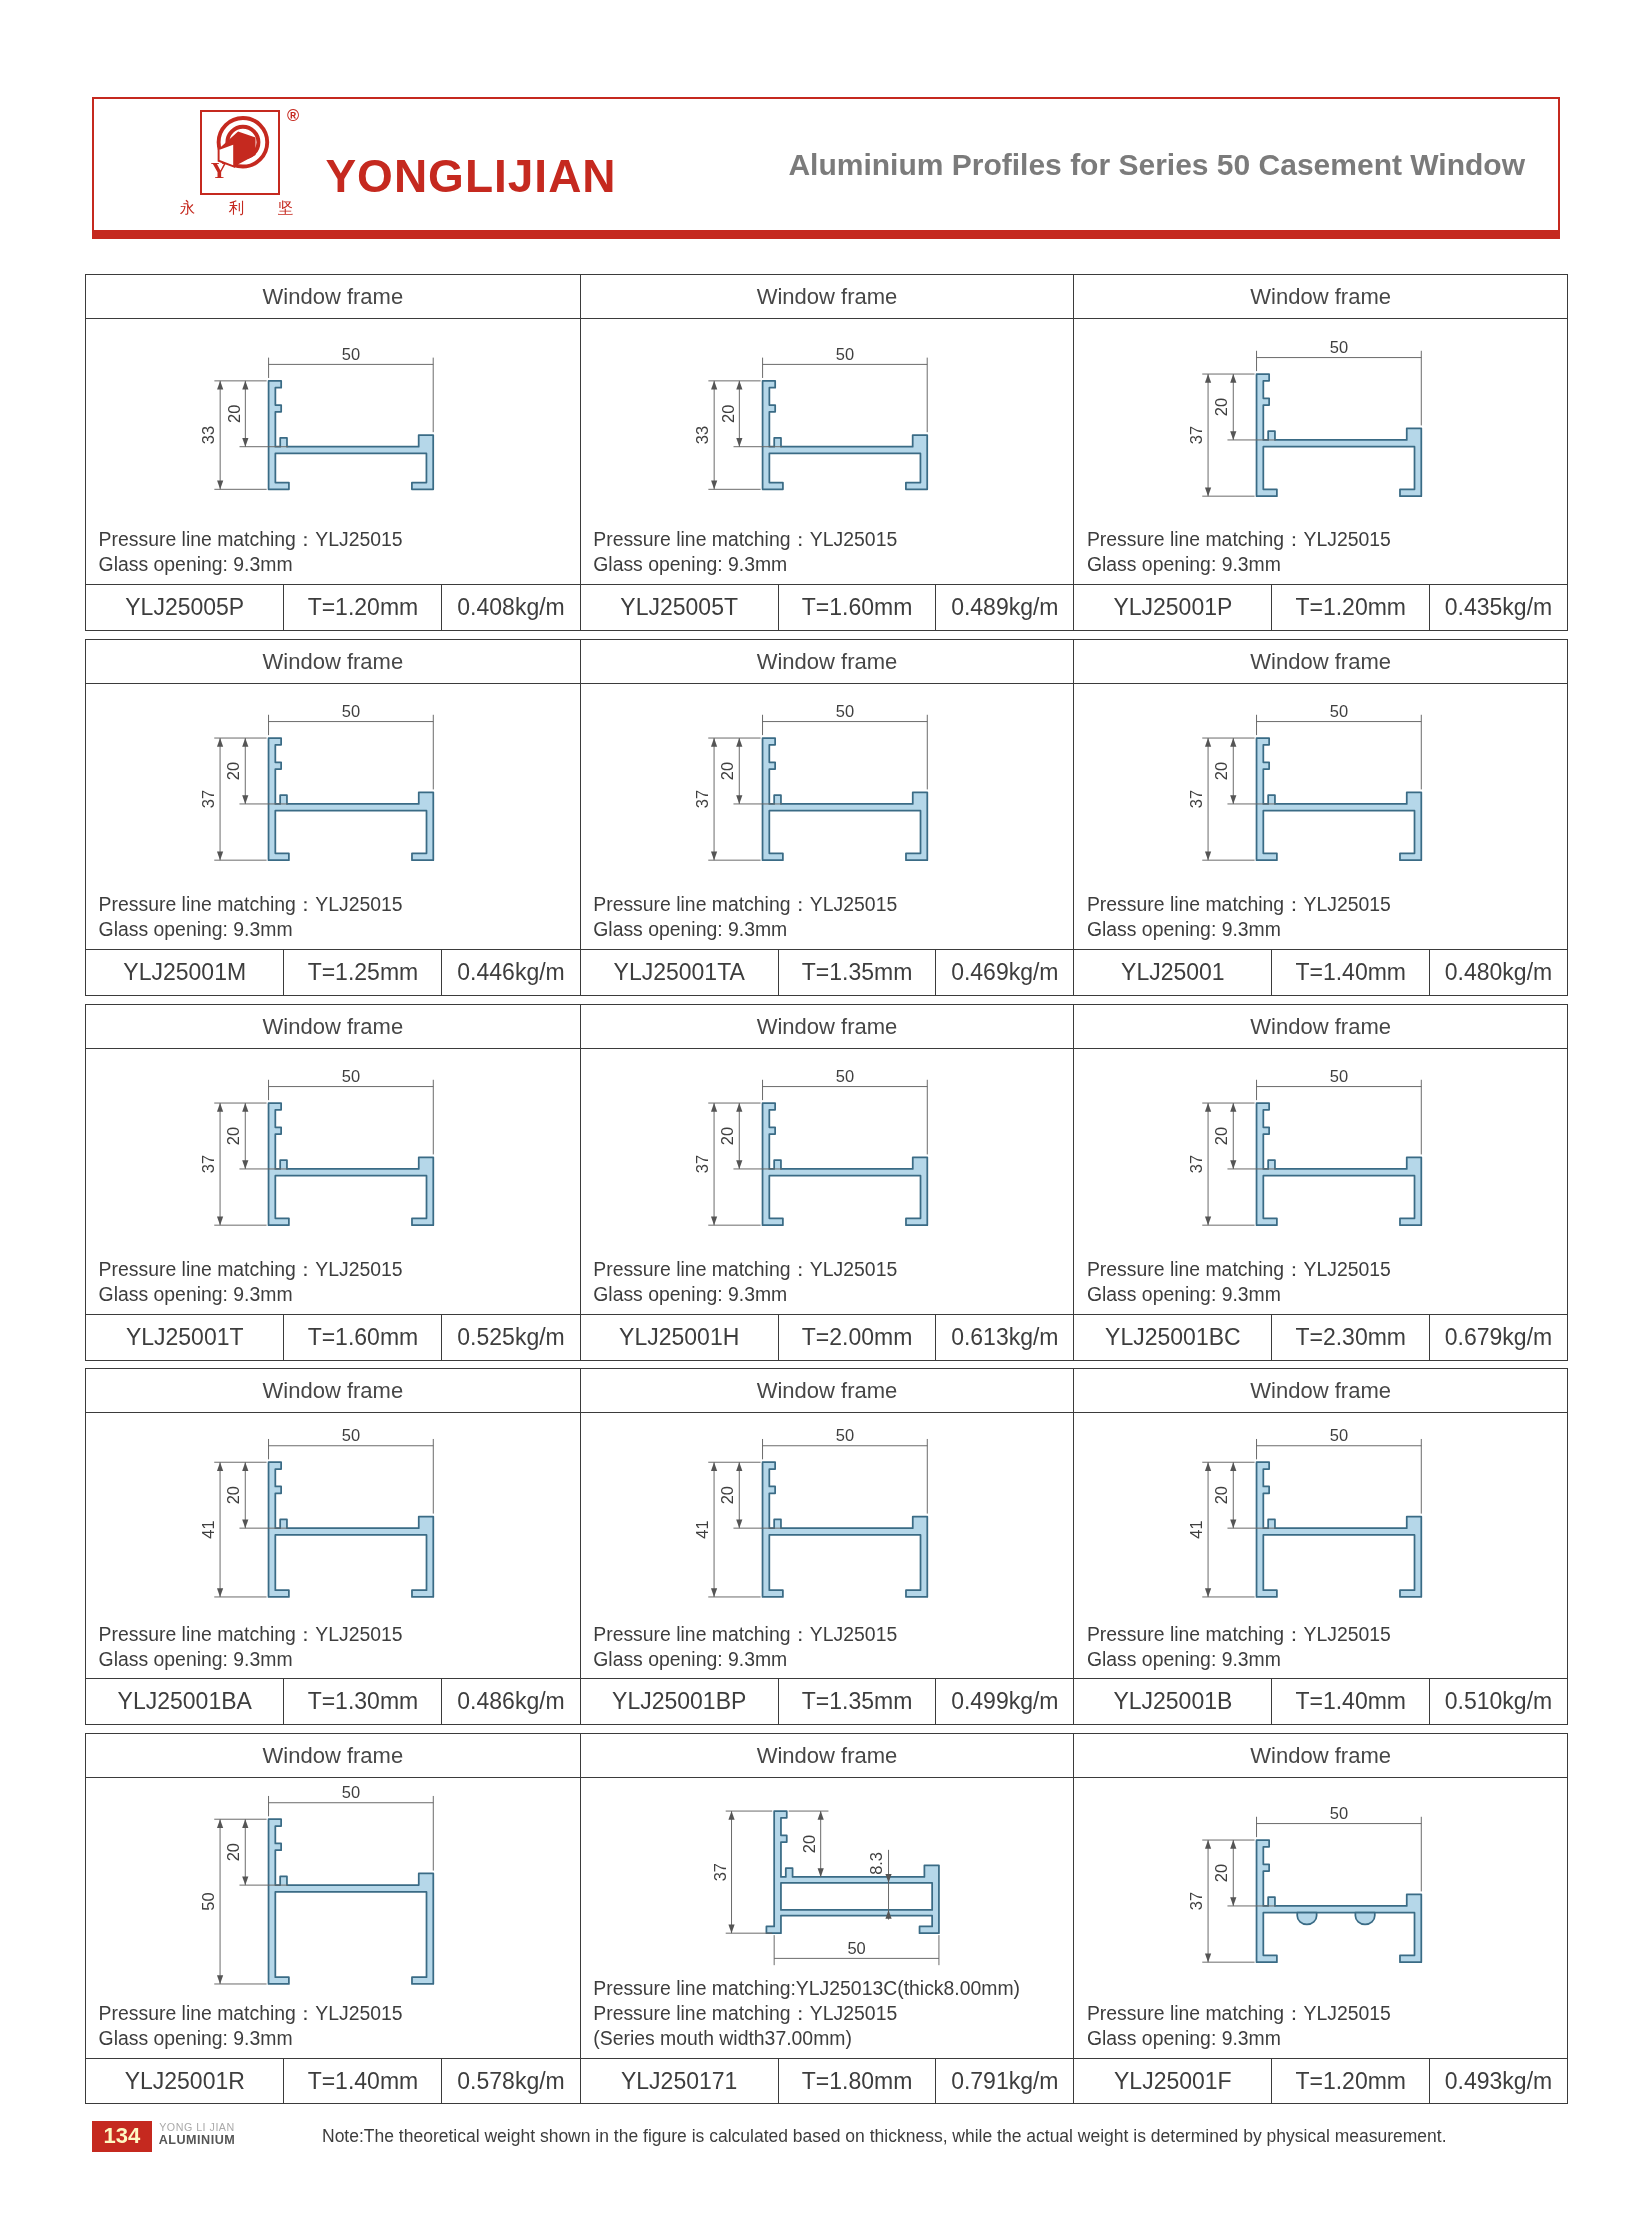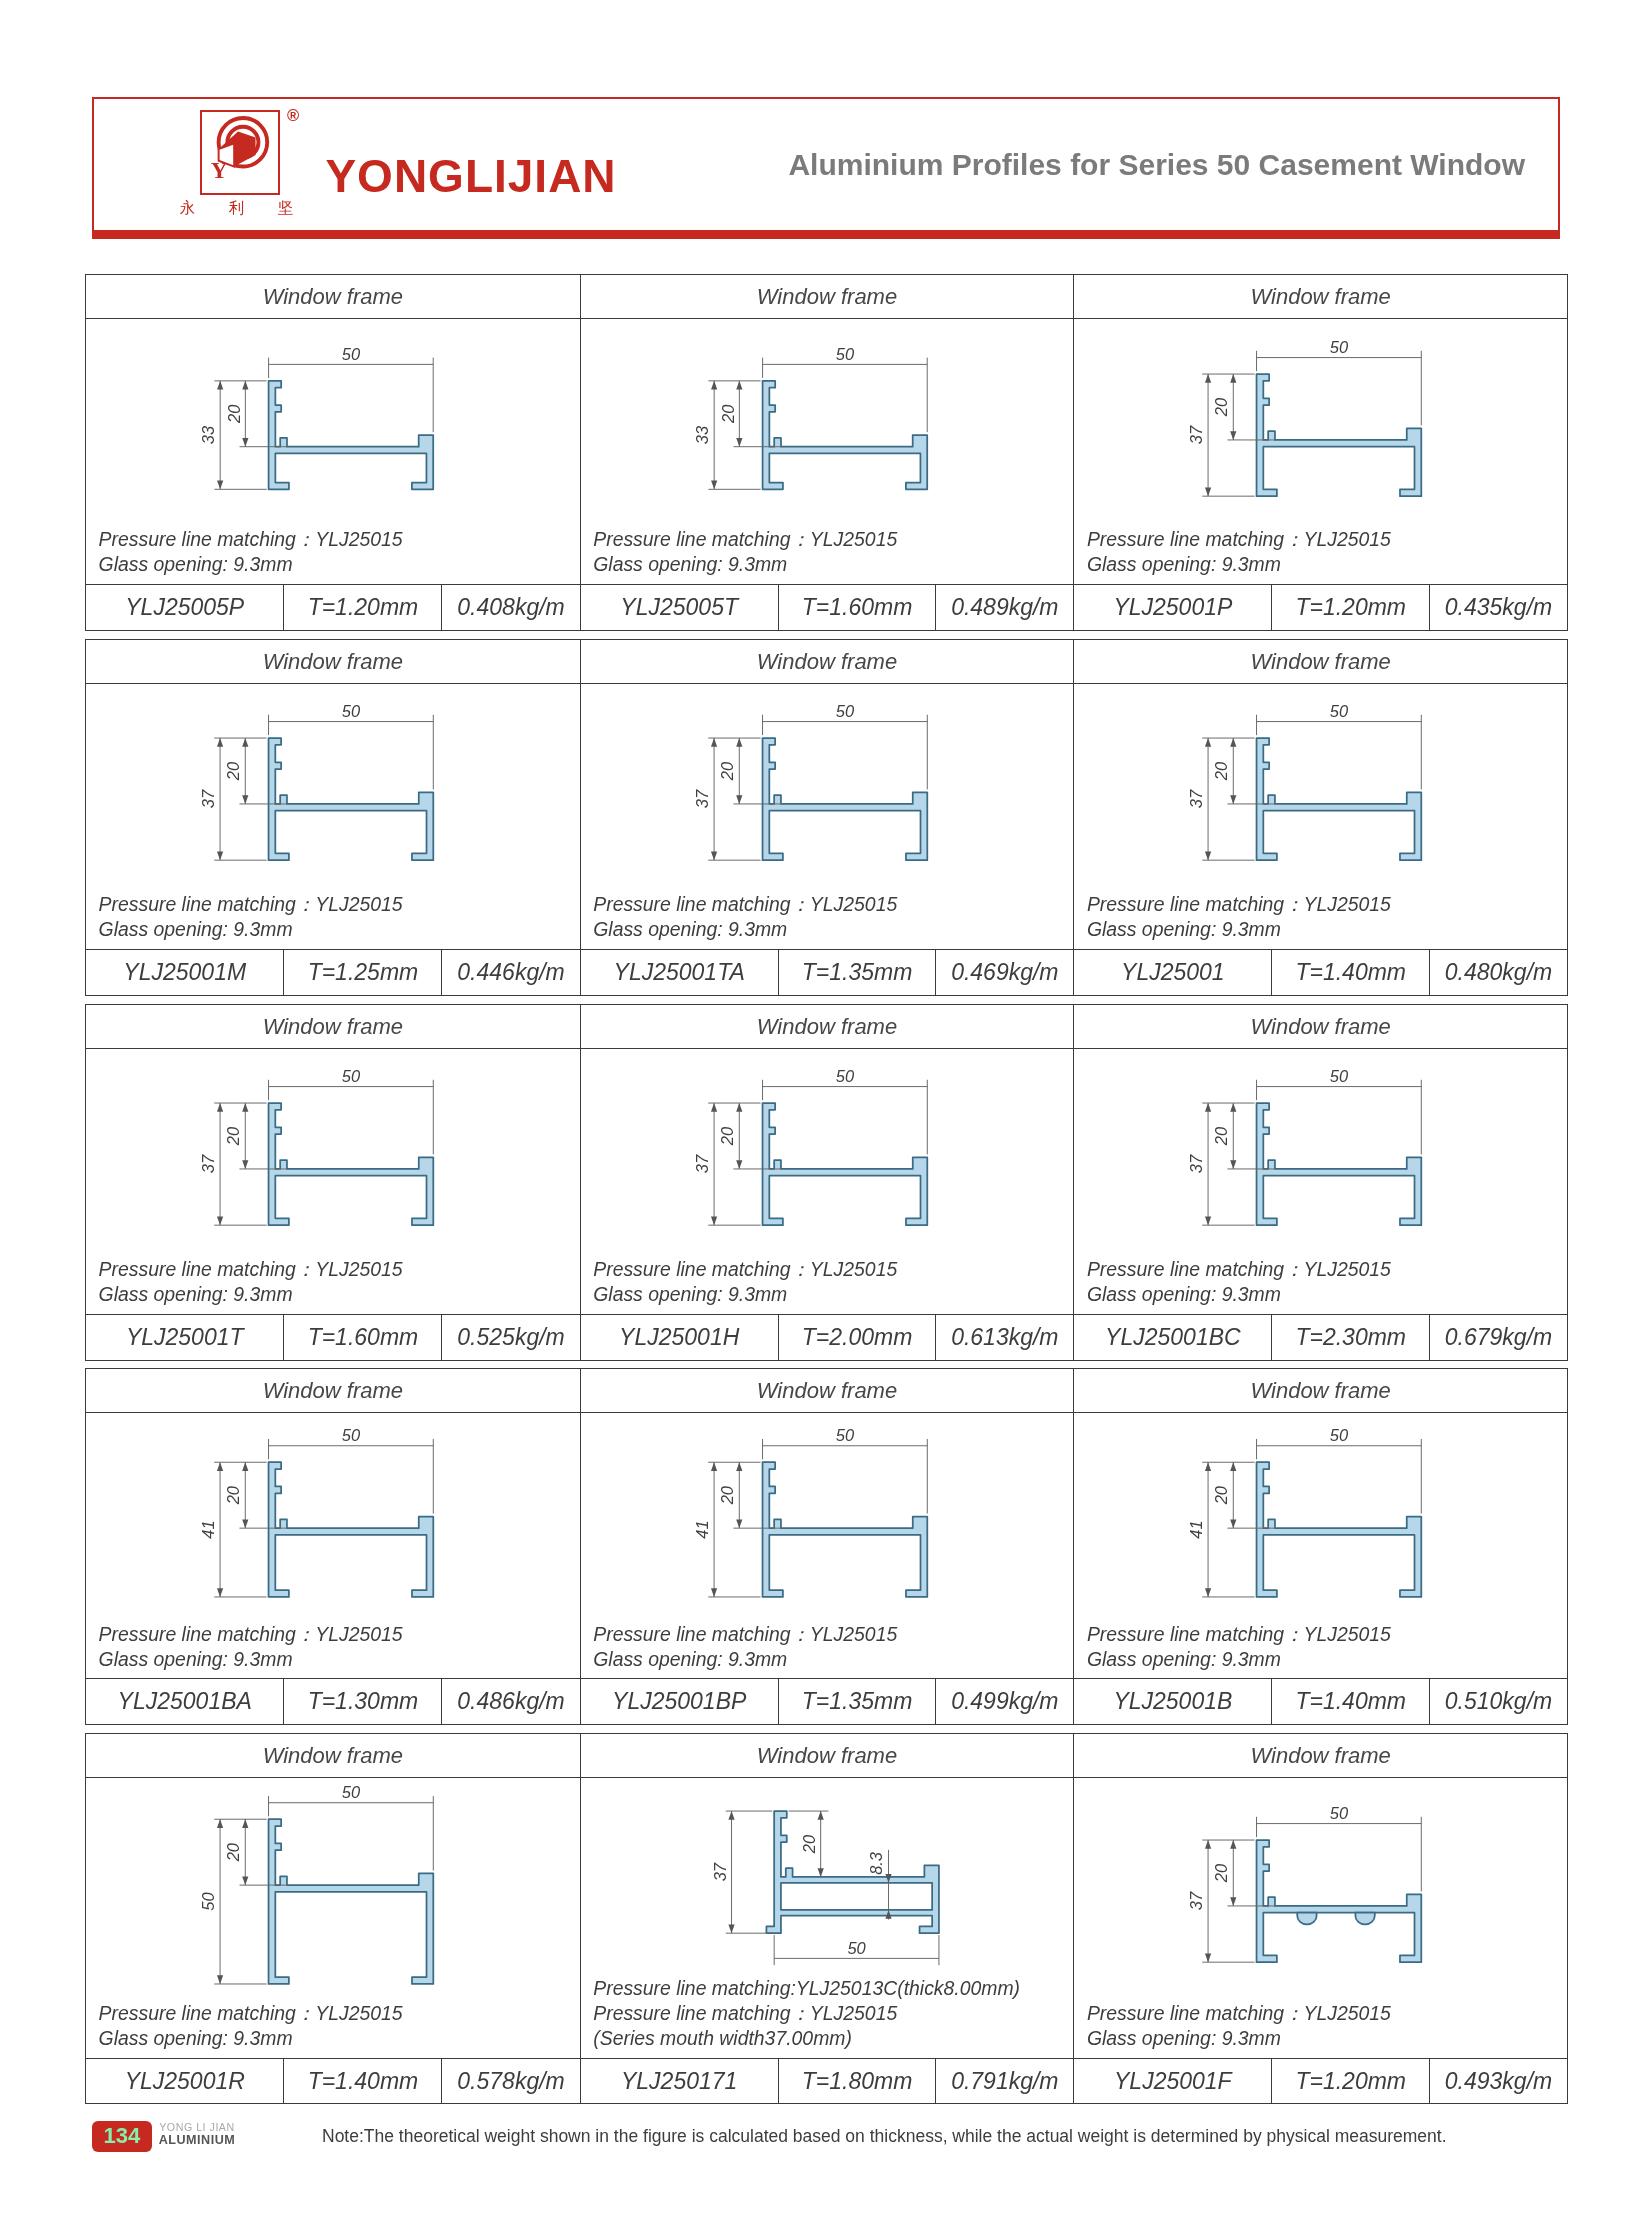--- a/index.html
+++ b/index.html
@@ -15,34 +15,34 @@
   .emblem-sq{position:relative;width:80px;height:85px;border:2.9px solid #c5291f;box-sizing:border-box;}
   .emblem-sq svg{display:block;margin:1.9px auto 0;}
   .registered{position:absolute;right:-21.3px;top:-5.8px;color:#c5291f;font-size:16.5px;font-weight:bold;}
   .brand-cn{margin-top:2.9px;font-size:15.5px;font-weight:normal;color:#c5291f;letter-spacing:14.6px;text-indent:7.8px;white-space:nowrap;}
   .brand-name{font-size:46px;font-weight:bold;color:#c5291f;letter-spacing:1px;margin-bottom:15.5px;}
   .header-title{font-size:30px;font-weight:bold;color:#7b7b7b;}
 
   
   .grid{position:absolute;left:85px;top:274px;width:1483px;}
   .block{border:1.9px solid #3b3b3b;box-sizing:border-box;display:grid;grid-template-columns:1fr 1fr 1fr;margin-bottom:7.8px;background:#fff;}
-  .cell{display:flex;flex-direction:column;min-width:0;font-style:italic;}
+  .cell{display:flex;flex-direction:column;min-width:0;}
   .cell + .cell{border-left:1.9px solid #3b3b3b;}
   .cell-title{height:43px;line-height:43px;text-align:center;font-size:22px;color:#474747;border-bottom:1.9px solid #3b3b3b;}
   .cell-diagram{flex:1;display:flex;align-items:center;justify-content:center;overflow:hidden;}
   .cell-diagram svg{display:block;}
   .cell-info{padding:1.9px 5.8px 6.8px 12.6px;font-size:19.4px;line-height:25px;color:#3d3d3d;}
   .cell-info .info-line{white-space:nowrap;}
   .spec-row{display:grid;grid-template-columns:40% 32% 28%;border-top:1.9px solid #3b3b3b;height:45px;}
   .spec-row > div{display:flex;align-items:center;justify-content:center;font-size:23px;color:#3d3d3d;overflow:hidden;}
   .spec-row > div + div{border-left:1.9px solid #3b3b3b;}
 
   
   .footer{position:absolute;left:92px;top:2121px;display:flex;align-items:flex-start;}
-  .badge{background:#c5291f;color:#86efac;font-size:22px;font-weight:bold;padding:1.9px 11.6px 2.9px;border-radius:6px;}
+  .badge{background:#c5291f;color:#fef9c3;font-size:22px;font-weight:bold;padding:1.9px 11.6px 2.9px;}
   .brand-mini{margin-left:6.8px;line-height:1.08;padding-top:1px;}
   .bm1{font-size:10.7px;color:#a9a9a9;letter-spacing:0.5px;text-align:center;}
   .bm2{font-size:12.6px;color:#555;font-weight:bold;letter-spacing:0.5px;}
   .note{position:absolute;left:322px;top:2126px;font-size:17.5px;color:#3d3d3d;white-space:nowrap;}
 </style>
 </head>
 <body>
 
 <div class="page">
 

